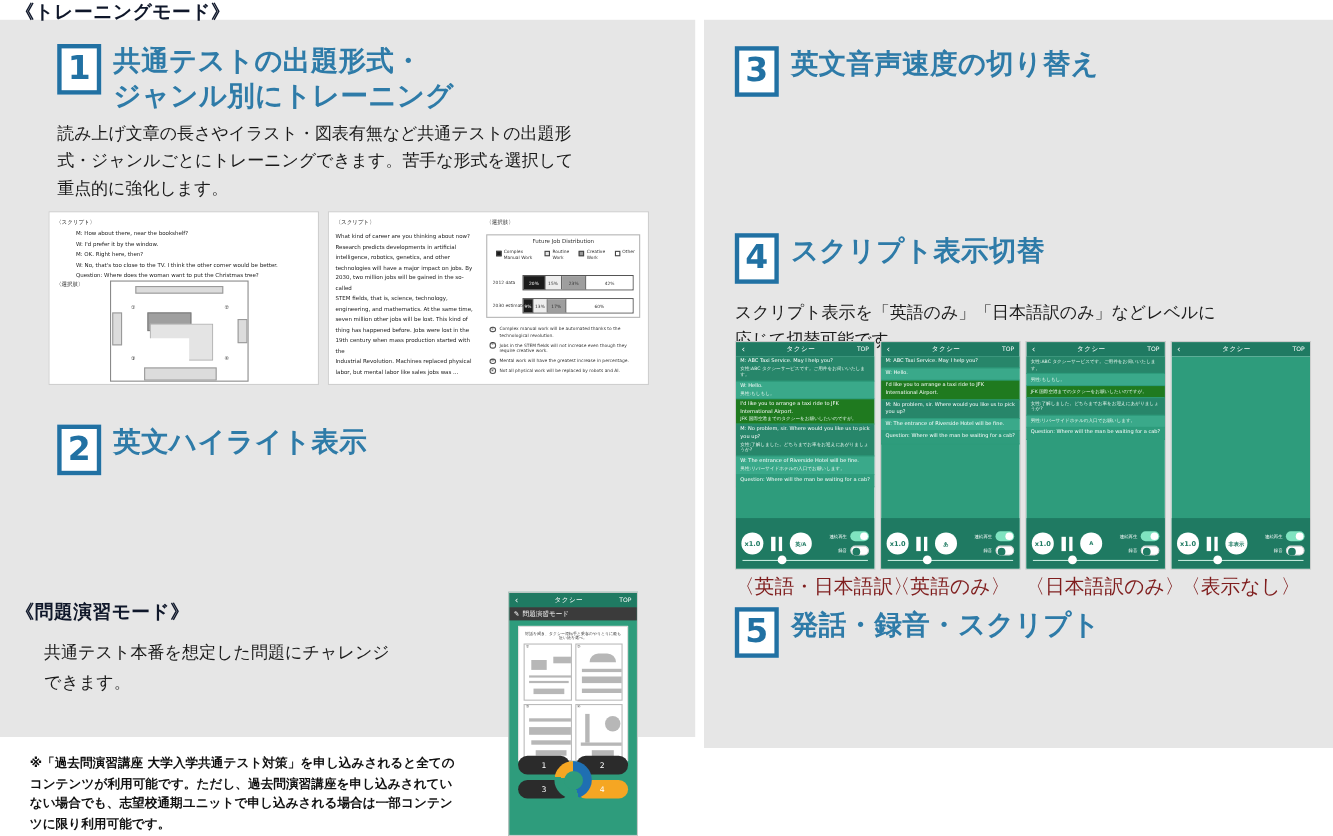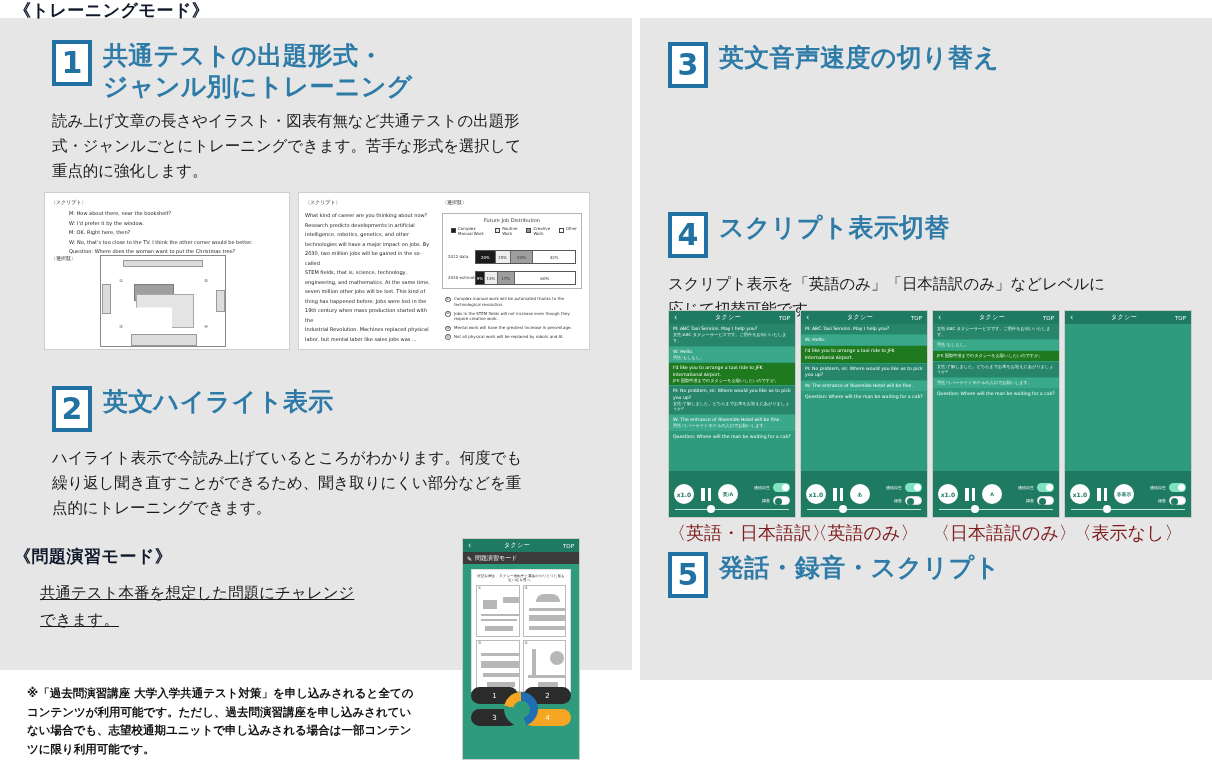--- a/index.html
+++ b/index.html
@@ -63,21 +63,20 @@
     font-size: 11.5px; line-height: 1.62; color: #111;
     font-weight: bold;
     white-space: pre-line;
   }
 
   
   .practice-body {
     position: absolute; left: 40px; top: 580px; width: 390px;
     font-size: 15.5px; line-height: 1.72; color: #1a1a1a;
     white-space: pre-line;
-    text-decoration: underline;
   }
 
   
   .doc-shot { position: absolute; background: #fff; border: 1px solid #cfcfcf; overflow: hidden; }
   #doc-left  { left: 44px;  top: 192px; width: 246px; height: 158px; }
   #doc-right { left: 298px; top: 192px; width: 292px; height: 158px; }
   .doc-label { position: absolute; font-size: 5px; color: #222; }
 
   
   .room { position: absolute; left: 55px; top: 62px; width: 126px; height: 92px;
@@ -306,23 +305,20 @@
         <span>Not all physical work will be replaced by robots and AI.</span>
       </div>
     </div>
   </div>
 
   <div class="feature" style="left:52px; top:386px; width:566px;">
     <div class="f-head">
       <div class="num-box">2</div>
       <div class="f-title">英文ハイライト表示</div>
     </div>
-    <div class="f-body" style="margin-top:14px;">ハイライト表示で今読み上げているところがわかります。何度でも
-繰り返し聞き直すことができるため、聞き取りにくい部分などを重
-点的にトレーニングできます。</div>
   </div>
 
   <div class="mode-title" id="mode-practice">《問題演習モード》</div>
   <div class="practice-body">共通テスト本番を想定した問題にチャレンジ
 できます。</div>
 
   <div class="footnote">※「過去問演習講座 大学入学共通テスト対策」を申し込みされると全ての
 コンテンツが利用可能です。ただし、過去問演習講座を申し込みされてい
 ない場合でも、志望校通期ユニットで申し込みされる場合は一部コンテン
 ツに限り利用可能です。</div>

